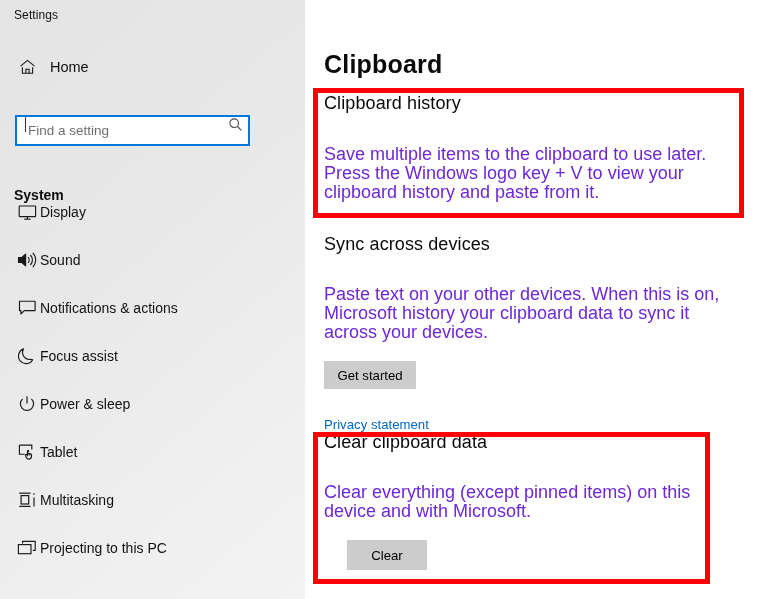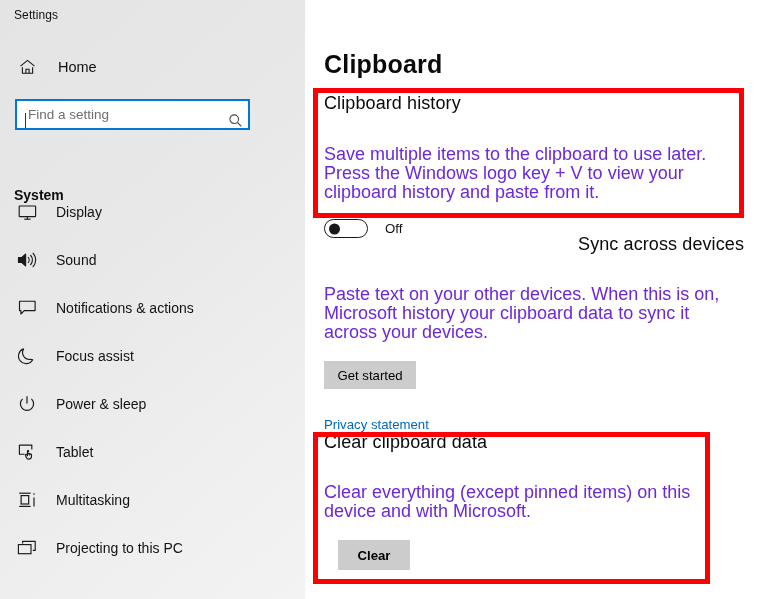--- a/index.html
+++ b/index.html
@@ -32,32 +32,31 @@
     color: #111111;
     letter-spacing: 0.1px;
   }
   .home-row {
     position: absolute;
     left: 0; top: 48px;
     width: 305px; height: 38px;
     display: flex; align-items: center;
     padding-left: 16px;
     cursor: default;
-    gap: 8px;
   }
   .home-row .ico { width: 22px; height: 20px; display: flex; align-items: center; justify-content: center; }
   .home-row .lbl { margin-left: 12px; font-size: 14.5px; color: #101010; }
 
   .search-wrap {
     position: absolute;
-    left: 15px; top: 99px;
+    left: 15px; top: 115px;
     width: 235px; height: 31px;
     background: #ffffff;
     border: 2px solid #0078d7;
-    display: flex; align-items: flex-end;
+    display: flex; align-items: flex-start;
   }
   .search-caret {
     width: 1px; height: 15px; background: #333; margin-left: 8px; flex: 0 0 1px;
   }
   .search-input {
     flex: 1 1 auto;
     border: none; outline: none;
     background: transparent;
     font-family: "Liberation Sans", sans-serif;
     font-size: 13.5px;
@@ -82,21 +81,21 @@
     height: 48px;
     display: flex; align-items: center;
     padding-left: 15px;
     cursor: default;
   }
   .nav-item .ico {
     width: 24px; height: 24px; flex: 0 0 24px;
     display: flex; align-items: center; justify-content: center;
   }
   .nav-item .lbl {
-    margin-left: 17px;
+    margin-left: 1px;
     font-size: 14px;
     color: #121212;
     white-space: nowrap;
   }
 
   
   .content {
     position: relative;
     flex: 1 1 auto;
     height: 599px;
@@ -124,21 +123,21 @@
     color: #6d28d9;
     max-width: 400px;
   }
 
   
   #g-history  { top: 93px;  left: 19px; width: 420px; }
   #g-sync     { top: 234px; left: 19px; width: 420px; }
   #g-clear    { top: 432px; left: 19px; width: 400px; }
 
   #g-history h2 { margin-bottom: 31px; }
-  #g-sync h2    { margin-bottom: 30px; text-align: right; }
+  #g-sync h2    { margin-bottom: 30px; }
   #g-clear h2   { margin-bottom: 30px; }
 
   
   .toggle-row { display: flex; align-items: center; margin-top: 17px; }
   .toggle {
     width: 44px; height: 19px;
     border: 1.6px solid #191919;
     border-radius: 10px;
     background: #ffffff;
     position: relative;
@@ -160,21 +159,21 @@
     display: inline-flex; align-items: center; justify-content: center;
     background: #cccccc;
     border: 1px solid #cccccc;
     color: #000000;
     font-family: "Liberation Sans", sans-serif;
     font-size: 13.2px;
     cursor: pointer;
     padding: 0 12px;
   }
   #btn-get-started { width: 92px; height: 28px; margin-top: 19px; }
-  #btn-clear { width: 72px; height: 30px; margin-top: 19px; margin-left: 14px; font-weight: bold; }
+  #btn-clear { width: 80px; height: 30px; margin-top: 19px; margin-left: 23px; }
 
   .link {
     display: inline-block;
     margin-top: 28px;
     font-size: 13.2px;
     color: #0067c0;
     text-decoration: none;
     cursor: pointer;
   }
 
@@ -313,26 +312,20 @@
     </div>
   </div>
 
   <div class="content">
 
     <div class="page-title">Clipboard</div>
 
     <div class="group" id="g-history">
       <h2>Clipboard history</h2>
       <p>Save multiple items to the clipboard to use later. Press the Windows logo key + V to view your clipboard history and paste from it.</p>
-      <div class="toggle-row">
-        <div class="toggle">
-          <div class="knob"></div>
-        </div>
-        <span class="toggle-label">Off</span>
-      </div>
     </div>
 
     <div class="group" id="g-sync">
       <h2>Sync across devices</h2>
       <p>Paste text on your other devices. When this is on, Microsoft history your clipboard data to sync it across your devices.</p>
       <button class="btn" id="btn-get-started">Get started</button>
       <br>
       <a class="link">Privacy statement</a>
     </div>
 

